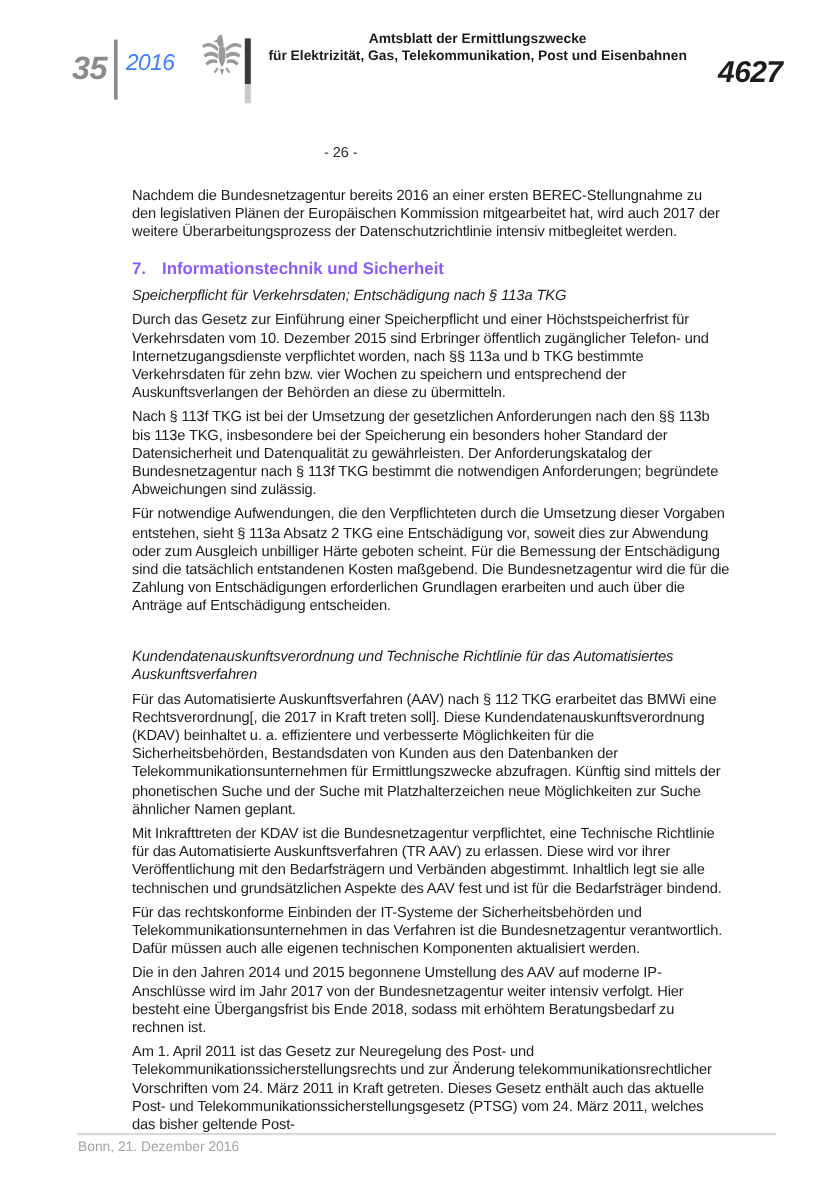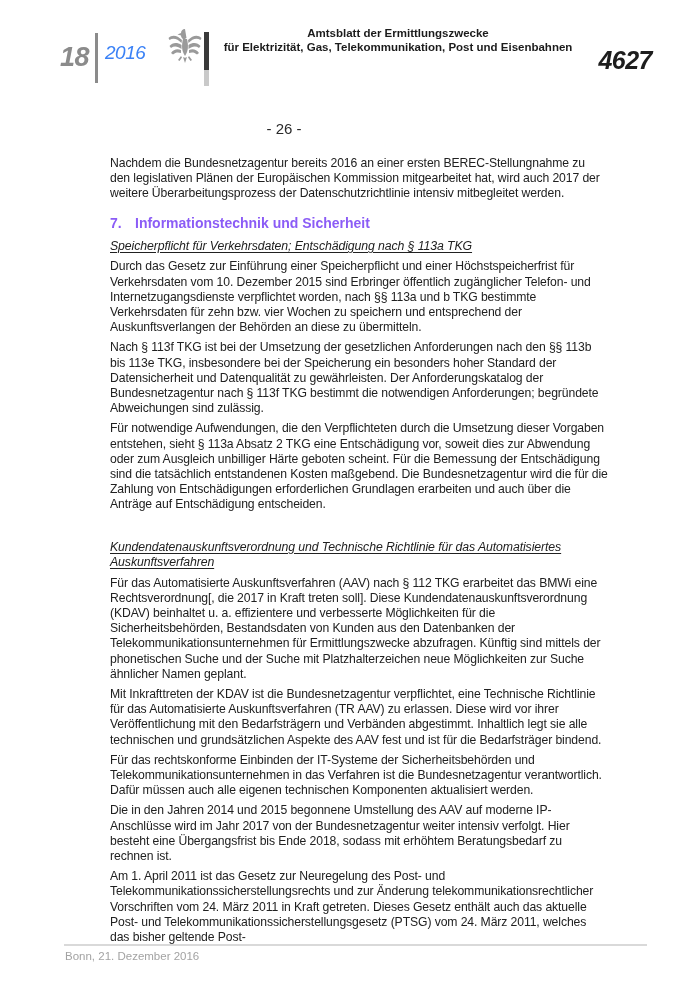--- a/index.html
+++ b/index.html
@@ -37,41 +37,41 @@
   .header-subtitle{margin-top:5px;font-size:11.5px;color:#9a9a9a;}
   .header-pagenum{
     position:absolute;right:48px;top:46px;
     font-style:italic;font-weight:bold;font-size:25px;
     color:#1d1d1d;letter-spacing:-0.5px;
   }
 
   
   .page-marker{
     position:absolute;left:0;top:120px;width:568px;
-    text-align:center;font-size:15px;color:#2a2a2a;
+    text-align:center;font-size:12px;color:#2a2a2a;
   }
 
   
   .body{
     position:absolute;left:110px;top:156px;width:498px;
     font-size:12.2px;line-height:15.2px;letter-spacing:-0.1px;
     text-align:left;
     hyphens:auto;-webkit-hyphens:auto;
   }
   .body p{margin:0 0 5px 0;}
   .section-heading{
     margin:14px 0 8px 0;
     font-size:14px;font-weight:bold;color:#8b5cf6;
     letter-spacing:0;
   }
   .section-heading .sec-num{display:inline-block;width:25px;}
   .sub-heading{
     margin:0 0 5px 0;
     font-size:12.3px;font-weight:normal;font-style:italic;
-    text-decoration:underline;text-underline-offset:2px;
+    text-underline-offset:2px;
     color:#212121;letter-spacing:-0.1px;line-height:15.5px;
   }
   .sub-heading.spaced{margin-top:27px;}
   .sub-heading.spaced-lg{margin-top:16px;}
 
   
   .footer-rule{
     position:absolute;left:64px;top:944px;width:583px;height:2px;
     background:#d9d9d9;
   }
@@ -79,21 +79,21 @@
     position:absolute;left:65px;top:950px;
     font-size:11.5px;color:#a3a3a3;
   }
 </style>
 </head>
 <body>
 
 <div class="page">
 
   <div class="header">
-    <span class="issue">18</span>
+    <span class="issue">35</span>
     <span class="issue-divider"></span>
     <span class="issue-year">2016</span>
 
     <svg class="eagle" viewBox="0 0 68 88" xmlns="http://www.w3.org/2000/svg" aria-hidden="true">
       <g fill="#9a9a9a">
         <path d="M34 2c-5 0-8 4-8 8l-7 3 7 2c0 4 3 7 6 8l5-3z"></path>
         <path d="M30 22c-3 12-3 24 4 34 7-10 7-22 4-34z"></path>
         <path d="M28 24C18 14 8 13 1 20l2 4c8-5 16-2 24 6z"></path>
         <path d="M27 34c-9-6-18-5-24 2l3 4c7-5 14-3 21 2z"></path>
         <path d="M26 44c-8-3-15-1-20 6l4 3c5-5 11-5 16-3z"></path>

